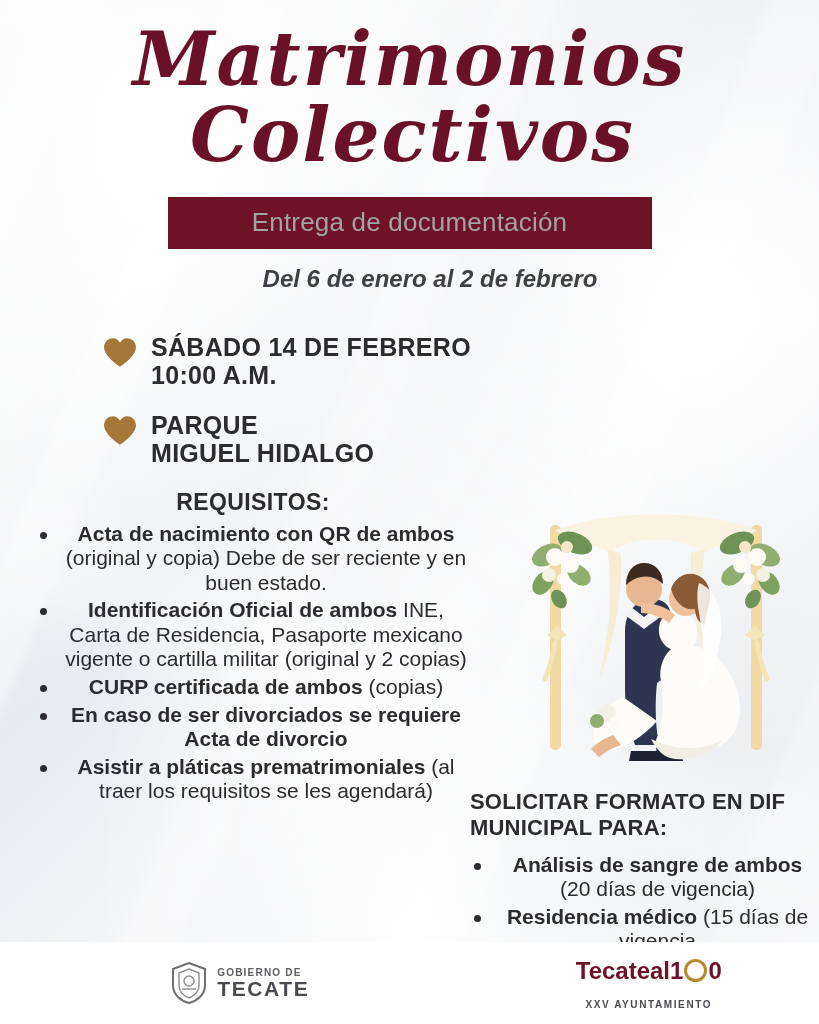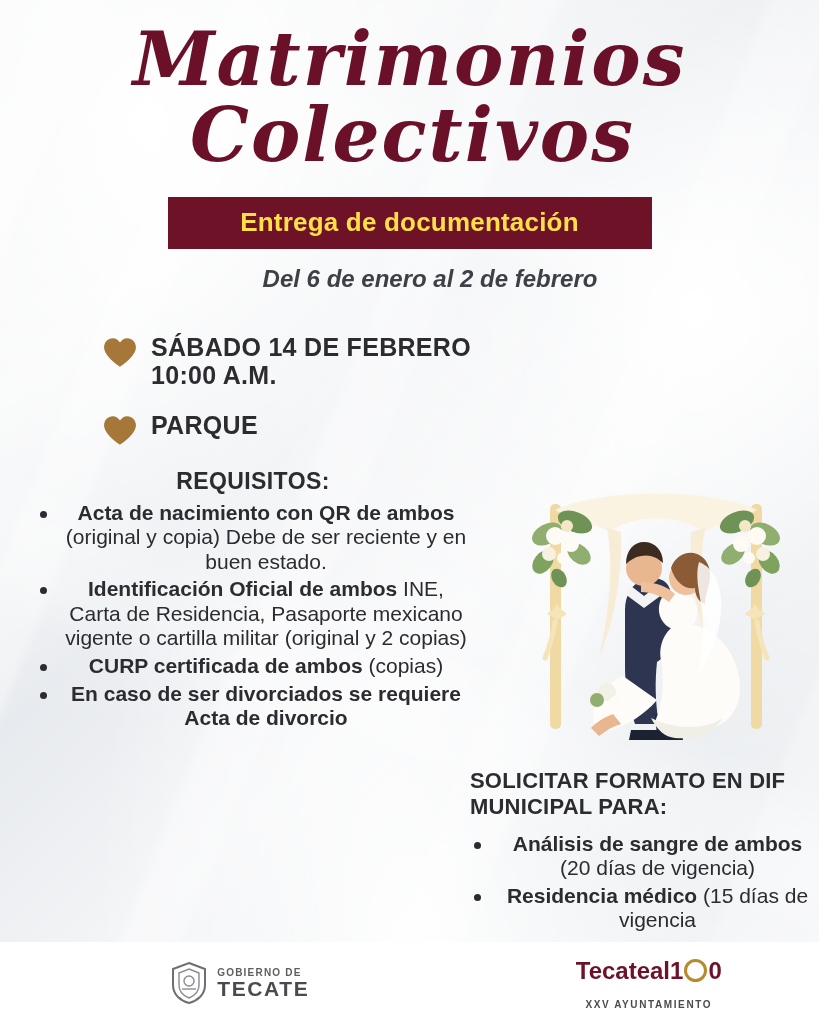--- a/index.html
+++ b/index.html
@@ -70,23 +70,23 @@
   .banner {
     margin: 26px auto 0 auto;
     width: 484px;
     height: 52px;
     background: #6e1228;
     display: flex;
     align-items: center;
     justify-content: center;
   }
   .banner span {
-    color: #fde047;
+    color: #a3a3a3;
     font-size: 26px;
-    font-weight: bold;
+    font-weight: normal;
     letter-spacing: 0.2px;
   }
   .daterange {
     margin-top: 16px;
     text-align: center;
     font-size: 24px;
     font-weight: bold;
     font-style: italic;
     color: #3f3f46;
     margin-left: 41px;
@@ -286,20 +286,21 @@
           <span class="sub">10:00 A.M.</span>
         </div>
       </div>
 
       <div class="info-row">
         <svg class="heart" viewBox="0 0 32 29">
           <path d="M16 28 C16 28 1 18.5 1 9.6 C1 4.4 4.9 1 9.1 1 C12.2 1 14.7 2.8 16 5.2 C17.3 2.8 19.8 1 22.9 1 C27.1 1 31 4.4 31 9.6 C31 18.5 16 28 16 28 Z" fill="#a5783a"></path>
         </svg>
         <div class="info-text">
           <span>PARQUE</span>
+          <span class="sub">MIGUEL HIDALGO</span>
         </div>
       </div>
 
     </div>
 
     <div class="columns">
 
       <div class="col-left">
         <div class="req-title">REQUISITOS:</div>
         <ul class="reqs">
@@ -307,20 +308,23 @@
             <span class="b">Acta de nacimiento con QR de ambos</span><span class="n"> (original y copia) Debe de ser reciente y en buen estado.</span>
           </li>
           <li>
             <span class="b">Identificación Oficial de ambos</span><span class="n"> INE, Carta de Residencia, Pasaporte mexicano vigente o cartilla militar (original y 2 copias)</span>
           </li>
           <li>
             <span class="b">CURP certificada de ambos</span><span class="n"> (copias)</span>
           </li>
           <li>
             <span class="b">En caso de ser divorciados se requiere Acta de divorcio</span><span class="n"></span>
+          </li>
+          <li>
+            <span class="b">Asistir a pláticas prematrimoniales</span><span class="n"> (al traer los requisitos se les agendará)</span>
           </li>
         </ul>
       </div>
 
       <div class="col-right">
 
         <svg class="illus" viewBox="0 0 310 300">
 
           <rect x="47" y="42" width="11" height="225" rx="5" fill="#f0d9a3"></rect>
           <rect x="248" y="42" width="11" height="225" rx="5" fill="#f0d9a3"></rect>

